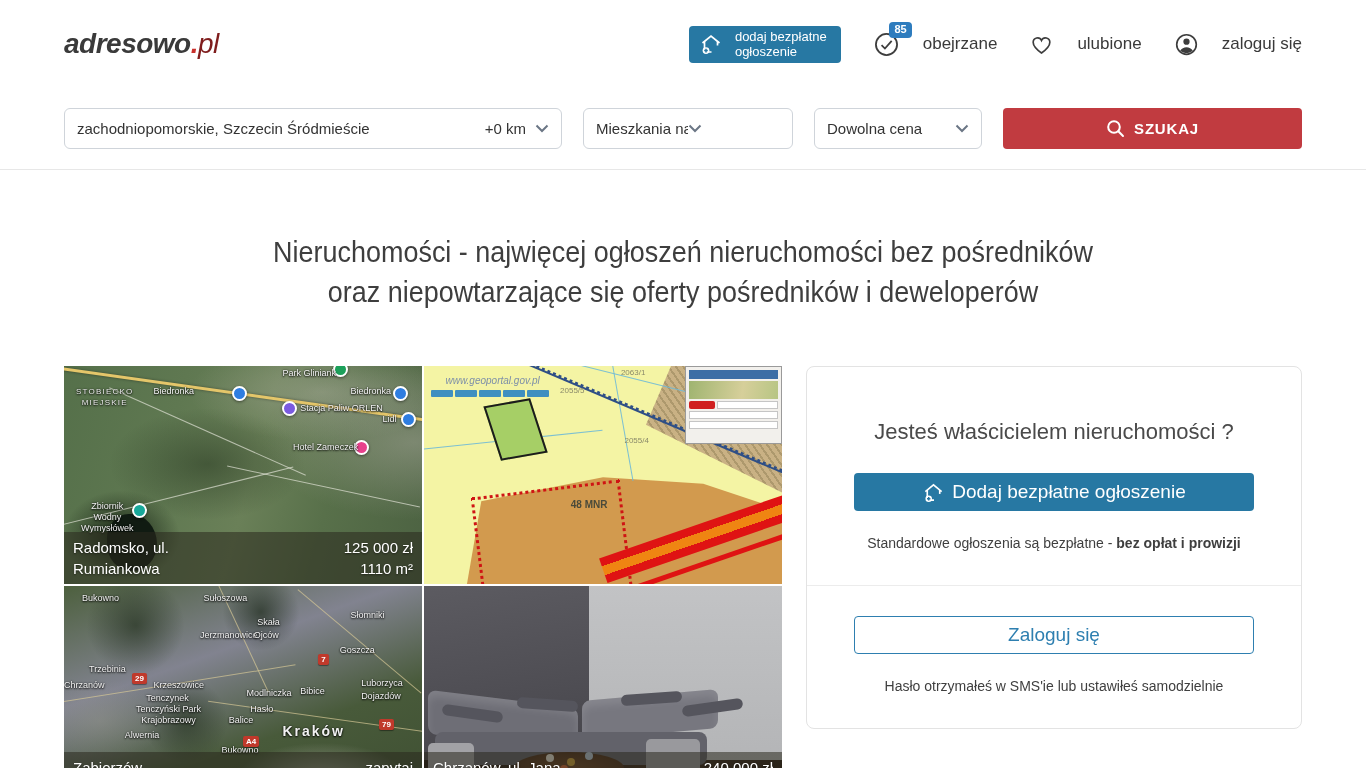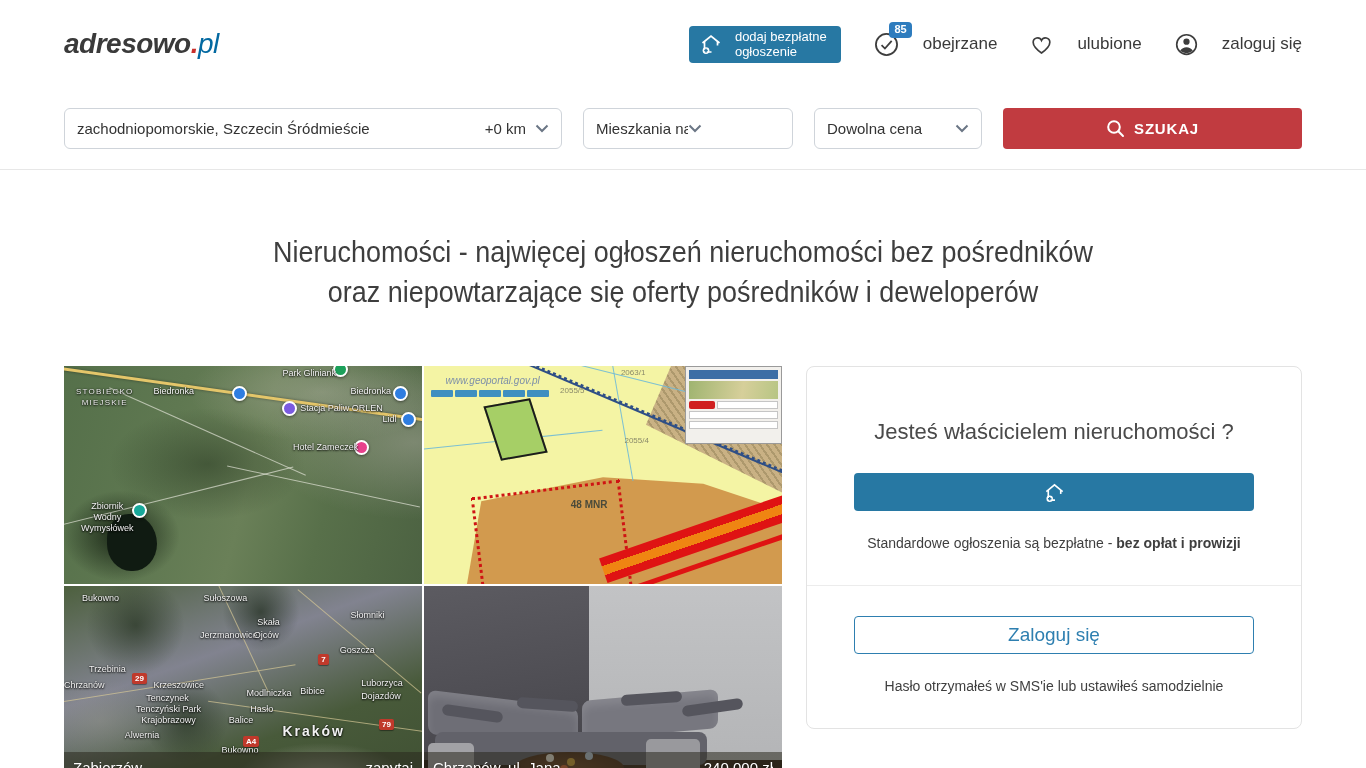--- a/index.html
+++ b/index.html
@@ -7,21 +7,21 @@
     font-family:"Liberation Sans","DejaVu Sans",sans-serif; color:#3c3c3c; }
   a { text-decoration:none; color:inherit; cursor:pointer; }
   button { font-family:inherit; cursor:pointer; border:none; }
   .container { margin:0 64px; }
 
   
   .header-inner { height:88px; display:flex; align-items:center; justify-content:space-between; }
   .logo { font-style:italic; font-size:28px; letter-spacing:-0.5px; display:inline-flex; align-items:baseline; }
   .logo-main { font-weight:700; color:#3a3a3a; }
   .logo-dot { color:#c9302c; font-weight:700; }
-  .logo-tld { font-weight:400; color:#0369a1; }
+  .logo-tld { font-weight:400; color:#7f1d1d; }
   .header-nav { display:flex; align-items:center; }
   .btn-add { background:#2778a3; color:#fff; border-radius:4px; height:37px;
     display:flex; align-items:center; gap:12px; padding:0 14px 0 10px;
     font-size:13px; line-height:15px; text-align:left; }
   .nav-item { display:flex; align-items:center; gap:23px; font-size:17px; color:#3a3a3a; margin-left:32px; }
   .icon-wrap { position:relative; display:inline-flex; }
   .badge { position:absolute; top:-9px; right:-12px; background:#2e7cbe; color:#fff;
     font-size:11px; font-weight:700; line-height:1; padding:2px 5px 3px; border-radius:4px; }
 
   
@@ -279,20 +279,27 @@
         <span class="marker m-violet" style="left:61%;top:16%"></span>
         <span class="mlabel" style="left:66%;top:17%">Stacja Paliw ORLEN</span>
         <span class="marker m-blue" style="left:92%;top:9%"></span>
         <span class="mlabel" style="left:80%;top:9%">Biedronka</span>
         <span class="marker m-blue" style="left:94%;top:21%"></span>
         <span class="mlabel" style="left:89%;top:22%">Lidl</span>
         <span class="marker m-pink" style="left:81%;top:34%"></span>
         <span class="mlabel" style="left:64%;top:35%">Hotel Zameczek</span>
         <span class="marker m-teal" style="left:19%;top:63%"></span>
         <span class="mlabel wrap" style="left:4%;top:62%;width:58px">Zbiornik Wodny Wymysłówek</span>
+      </div>
+      <div class="overlay">
+        <span class="ov-loc">Radomsko, ul. Rumiankowa</span>
+        <span class="ov-pa">
+          <span>125 000 zł</span><br>
+          <span>1110 m²</span>
+        </span>
       </div>
     </a>
 
     <a class="card">
       <div class="map map2">
         <div class="gp-tan"></div>
         <div class="gp-tan2"></div>
         <div class="gp-parcel-line" style="left:20%;top:4%;width:70%;transform:rotate(14deg)"></div>
         <div class="gp-parcel-line" style="left:-5%;top:34%;width:55%;transform:rotate(-6deg)"></div>
         <div class="gp-parcel-line" style="left:35%;top:20%;width:40%;transform:rotate(80deg)"></div>
@@ -409,20 +416,21 @@
     <button class="btn-teal">
       <span style="display:inline-flex">
         <svg width="23" height="23" viewBox="0 0 24 24" fill="none" stroke="#fff" stroke-width="1.7">
           <path d="M3.5 11 L12 4 L20.5 11"></path>
             <path d="M5.5 9.5 V20 H12.5"></path>
             <path d="M18.5 9.5 V13.5"></path>
           <circle cx="7" cy="18.6" r="3.4" fill="#fff" stroke="none"></circle>
           <path d="M7 16.8v3.6 M5.2 18.6h3.6" stroke="#2778a3" stroke-width="1.5"></path>
         </svg>
       </span>
+      <span>Dodaj bezpłatne ogłoszenie</span>
     </button>
     <p class="sb-note">
       <span>Standardowe ogłoszenia są bezpłatne - </span><b>bez opłat i prowizji</b>
     </p>
     <hr class="sb-divider">
     <button class="btn-outline">
       <span>Zaloguj się</span>
     </button>
     <p class="sb-note">Hasło otrzymałeś w SMS'ie lub ustawiłeś samodzielnie</p>
   </aside>

